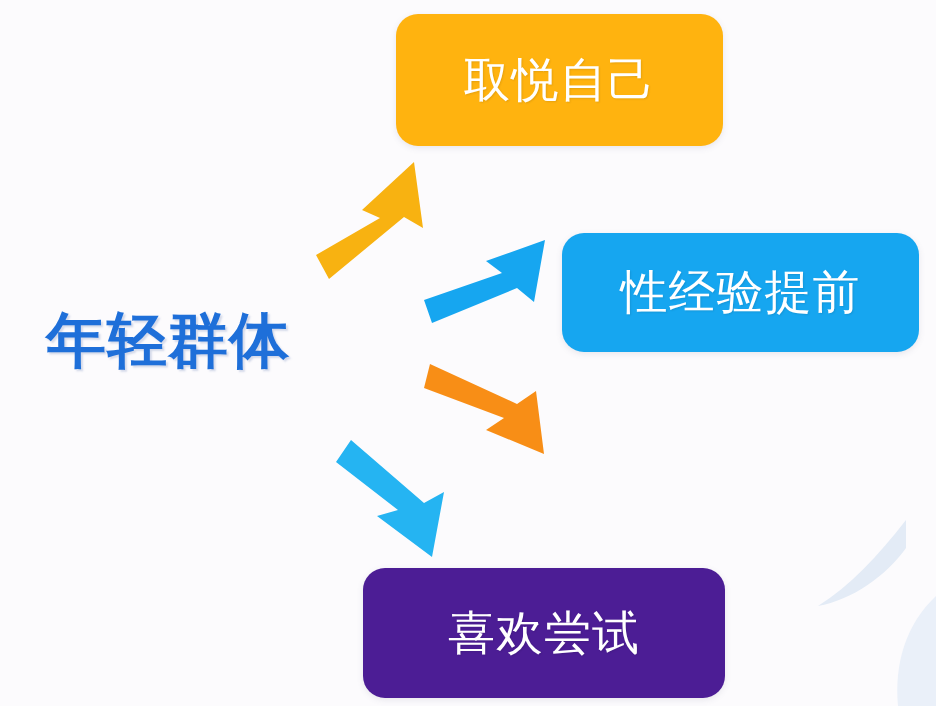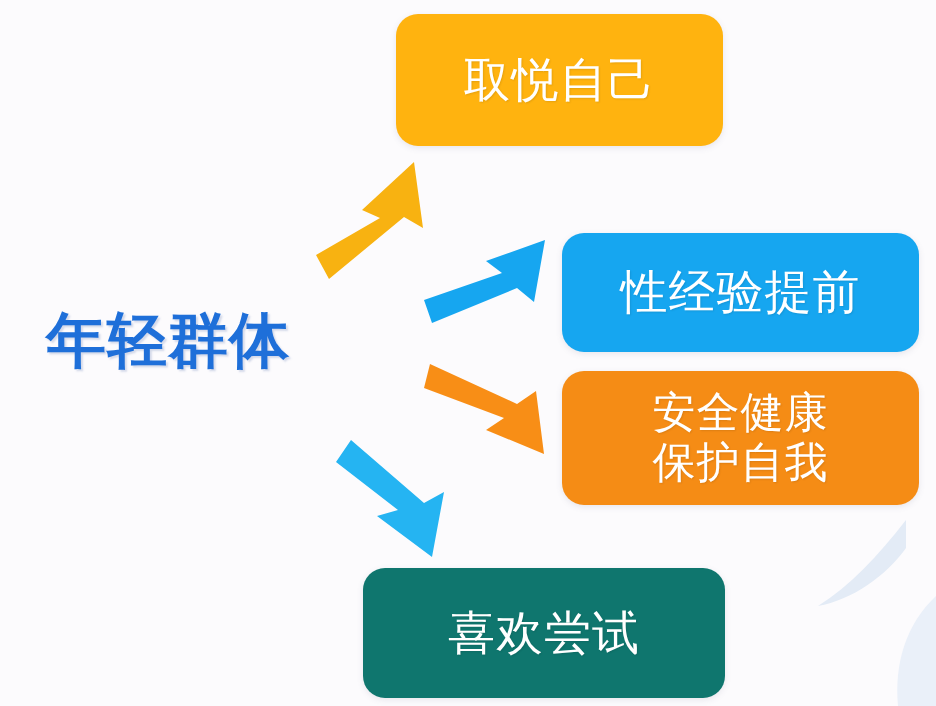--- a/index.html
+++ b/index.html
@@ -81,21 +81,21 @@
   }
   #node-3 {
     left: 562px;  top: 371px;
     width: 357px; height: 134px;
     background: #f58c15;
     font-size: 43px;
   }
   #node-4 {
     left: 363px;  top: 568px;
     width: 362px; height: 130px;
-    background: #0f766e;
+    background: #4c1d95;
   }
 
   
   .arrow {
     position: absolute;
   }
   .arrow svg { display: block; overflow: visible; }
   #arrow-1 { left: 316px; top: 162px; }
   #arrow-2 { left: 424px; top: 228px; }
   #arrow-3 { left: 424px; top: 364px; }
@@ -141,22 +141,18 @@
   </div>
 
   <div class="node" id="node-1">
     <span>取悦自己</span>
   </div>
 
   <div class="node" id="node-2">
     <span>性经验提前</span>
   </div>
 
-  <div class="node" id="node-3">
-    <span>安全健康
-保护自我</span>
-  </div>
 
   <div class="node" id="node-4">
     <span>喜欢尝试</span>
   </div>
 
 </div>
 
 </body></html>

